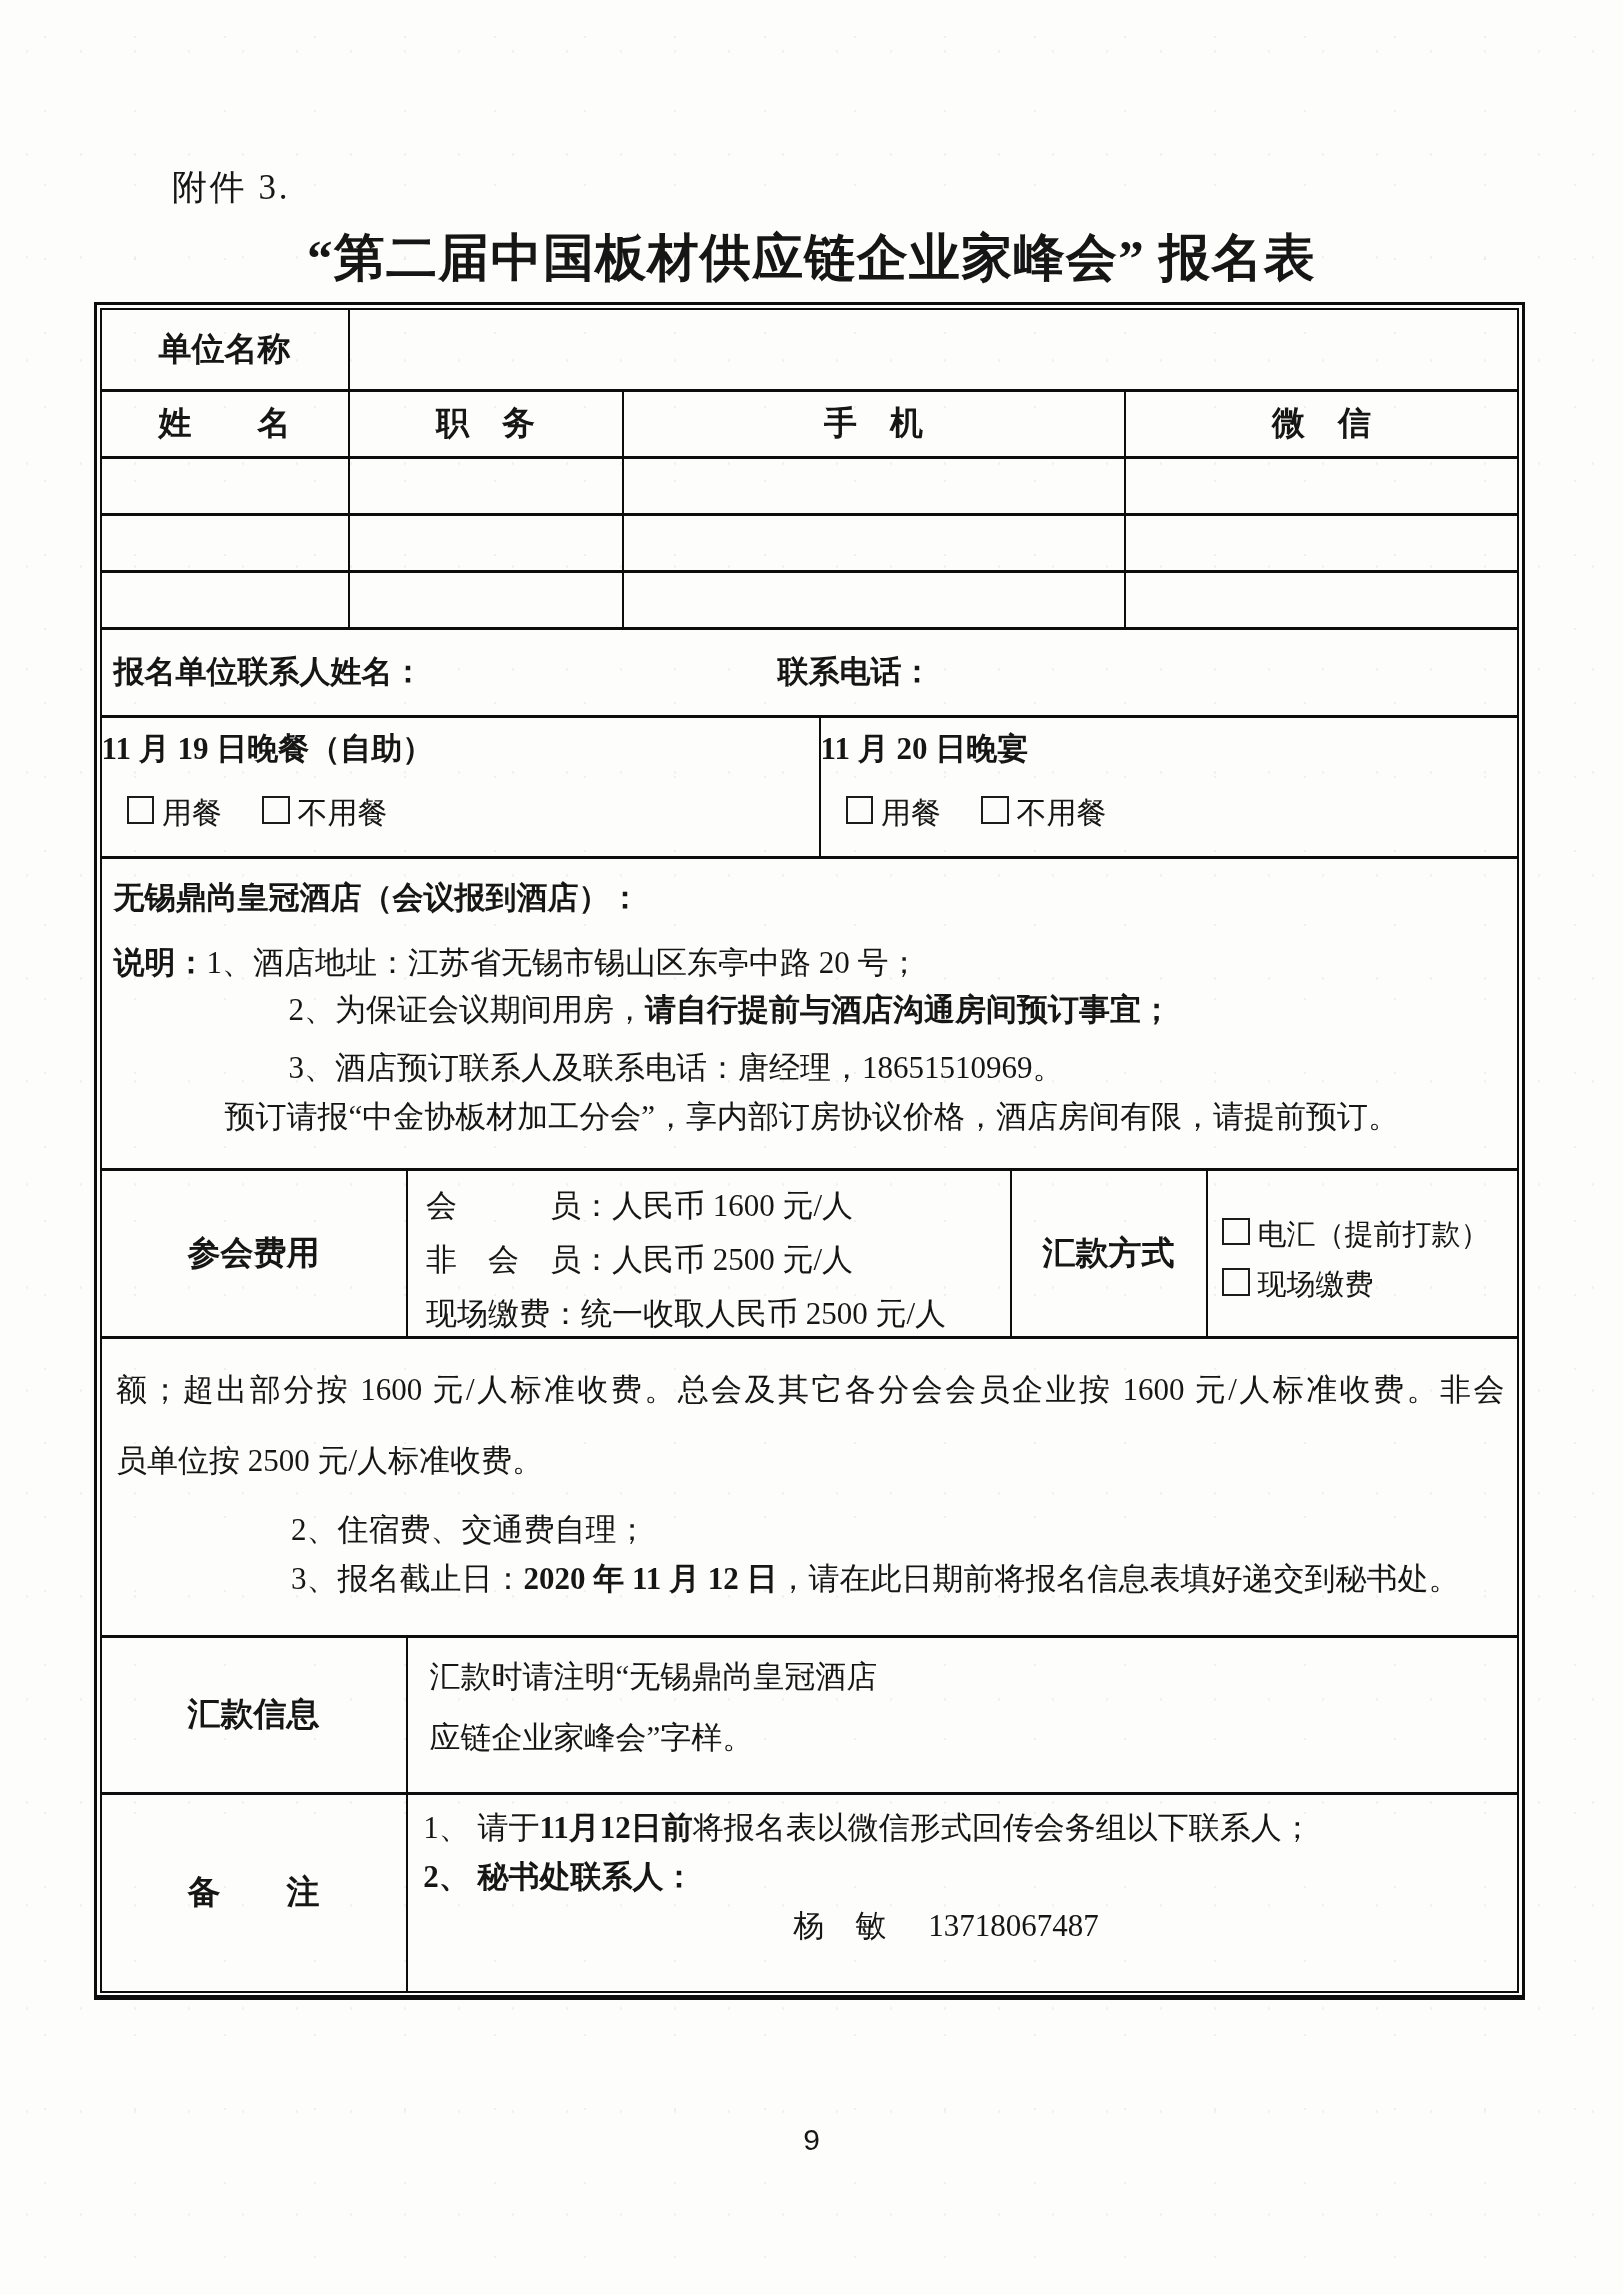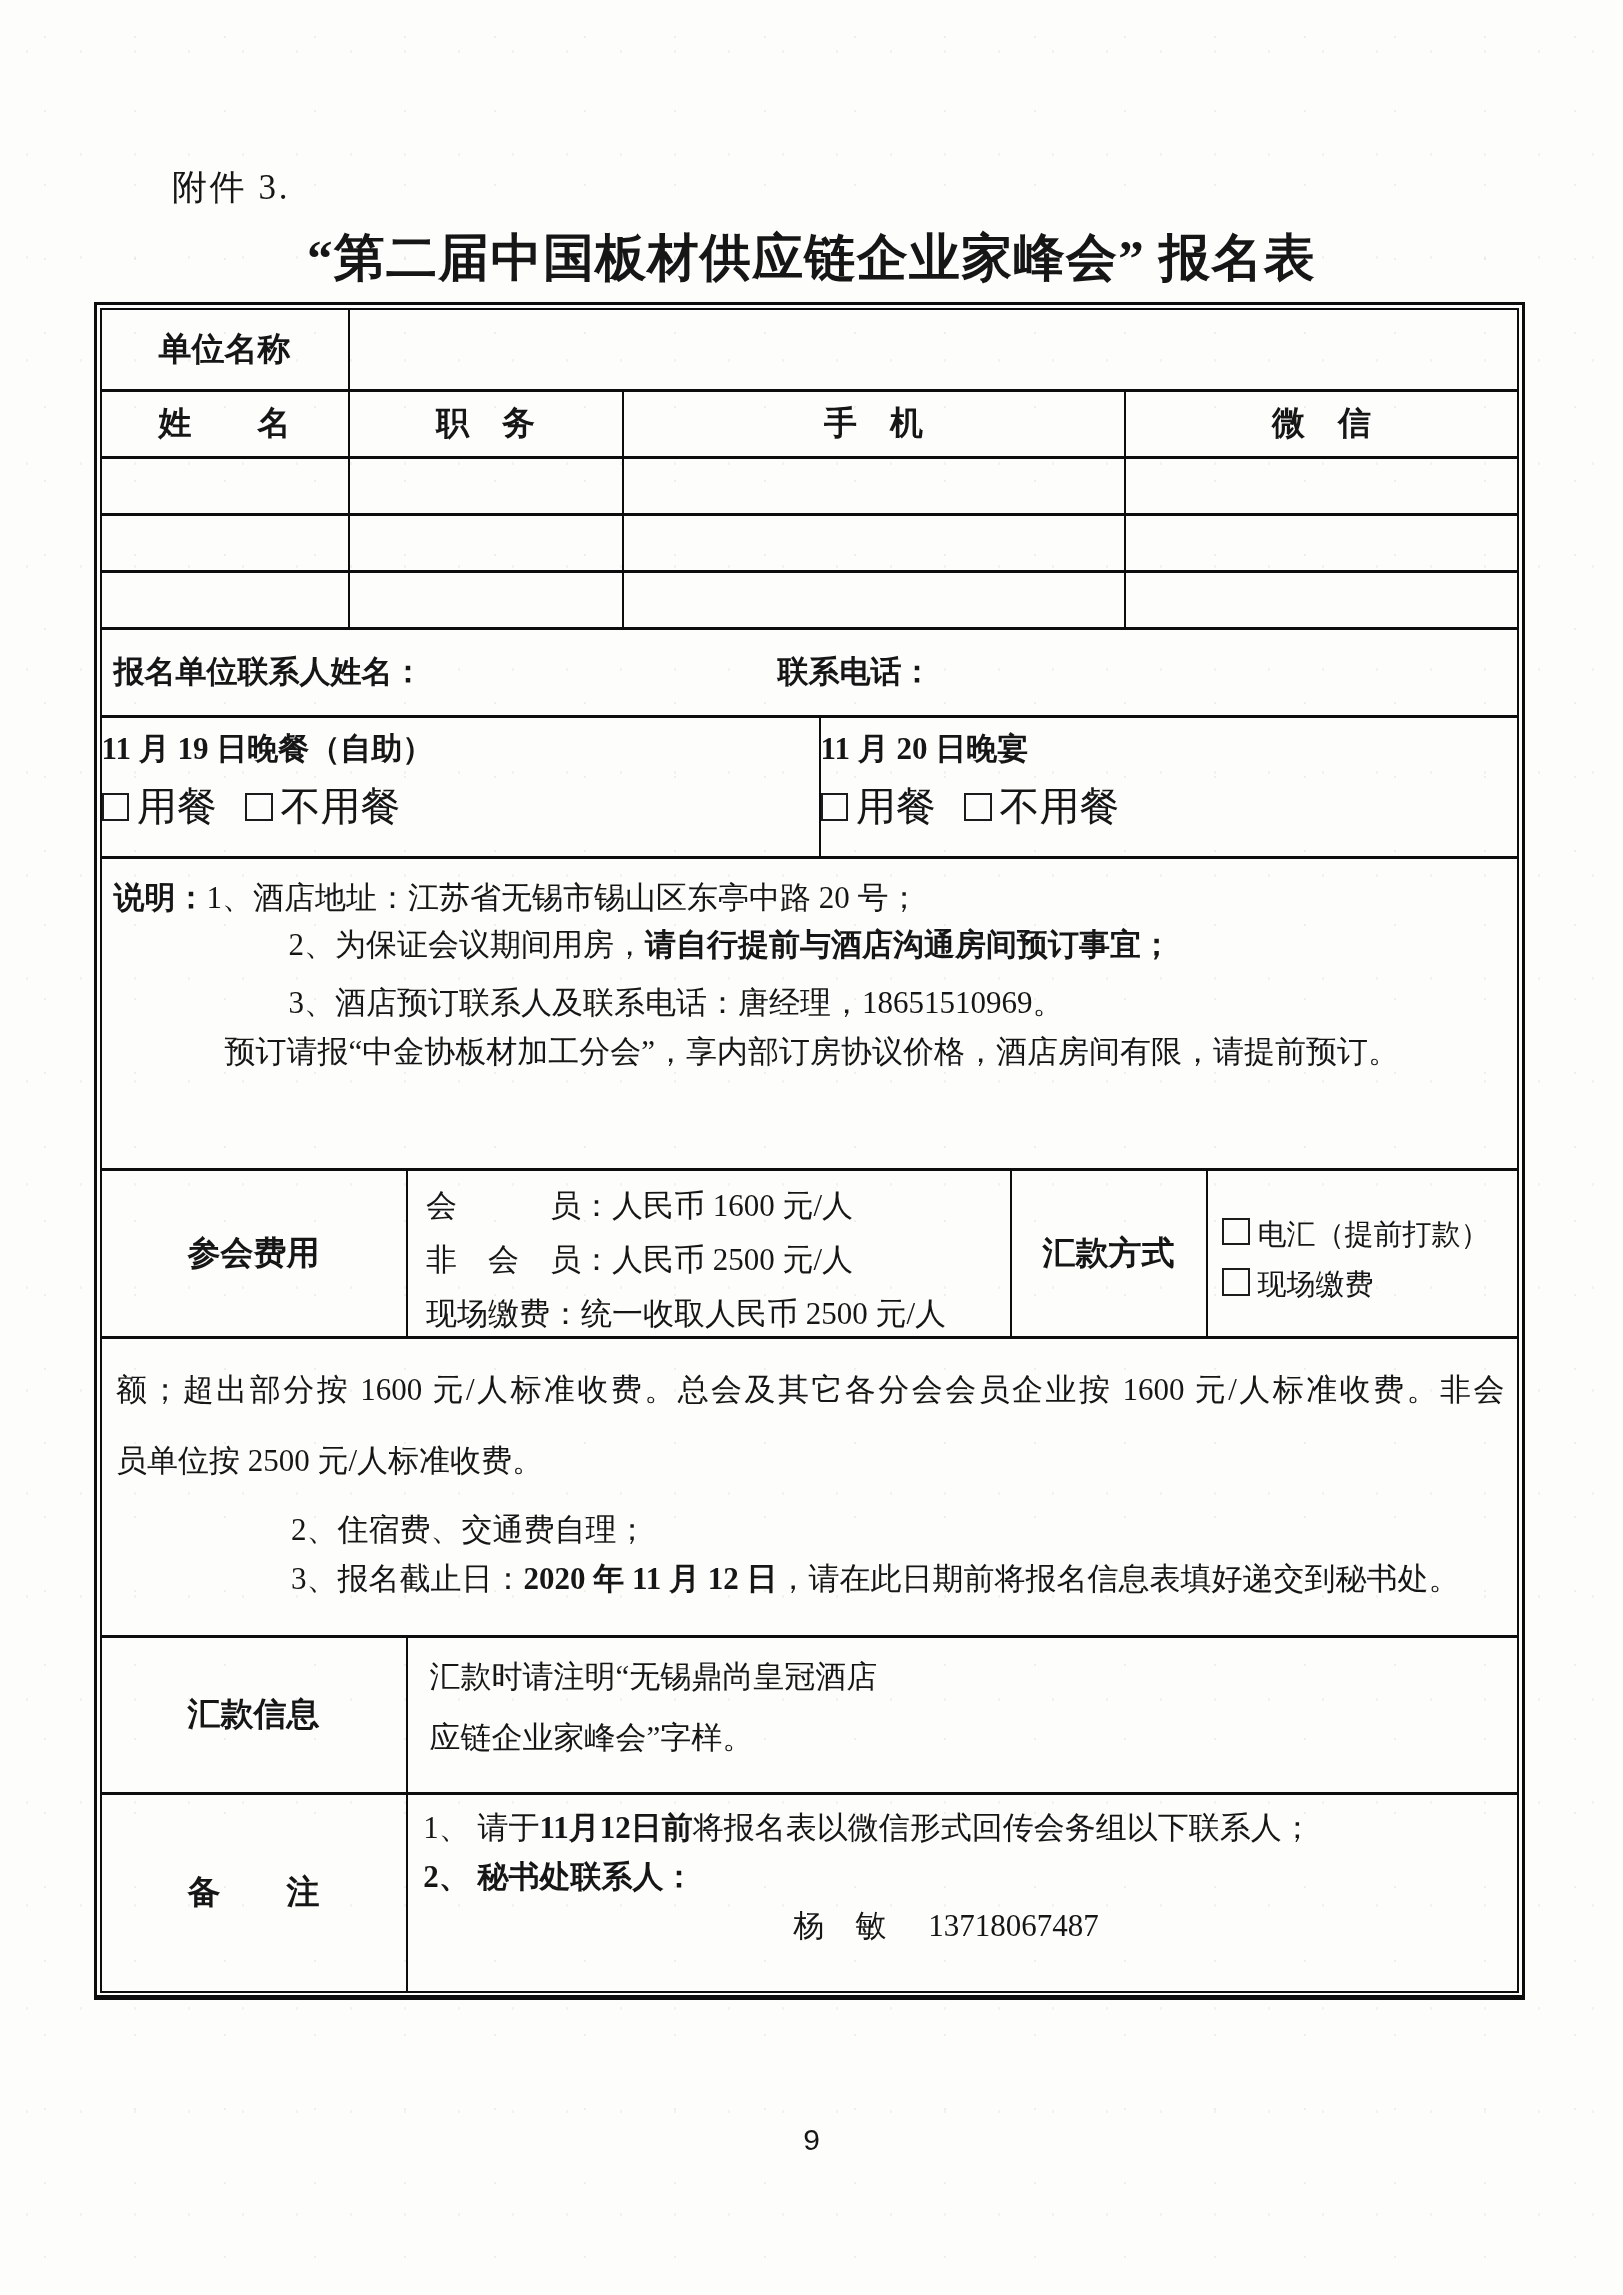--- a/index.html
+++ b/index.html
@@ -56,21 +56,21 @@
   .w-464{width:304px;flex:0 0 auto;}
   .w-923{width:604px;flex:0 0 auto;}
   .w-299{width:196px;flex:0 0 auto;}
 
   .contact-cell{display:flex;align-items:center;padding-left:11.8px;font-weight:bold;}
   .contact-phone{position:absolute;left:676px;top:50%;transform:translateY(-50%);font-weight:bold;}
 
   .meal-cell{display:flex;flex-direction:column;align-items:flex-start;justify-content:space-between;
              padding:10.5px 0 22px;}
   .meal-title{font-weight:bold;font-size:31px;}
-  .opts{display:flex;gap:28px;font-size:40px;}
+  .opts{display:flex;gap:40px;font-size:30px;margin-left:25px;}
   .box{display:inline-block;width:23.6px;height:23.6px;border:2px solid #1c1c1c;
        margin-right:7.9px;vertical-align:-1.3px;background:transparent;}
 
   .hotel-cell{padding:23.6px 14.4px 0 11.8px;}
   .hline{line-height:31px;}
   .hotel-title{font-weight:bold;margin-bottom:34px;}
   .h-item1{margin-bottom:15.7px;}
   .h-item2{padding-left:175px;margin-bottom:27px;}
   .h-item3{padding-left:175px;margin-bottom:18.3px;}
   .h-item4{padding-left:111px;}
@@ -161,20 +161,21 @@
           <div class="meal-title">11 月 20 日晚宴</div>
           <div class="opts">
             <span><span class="box"></span><span>用餐</span></span>
             <span><span class="box"></span><span>不用餐</span></span>
           </div>
         </div>
       </div>
 
       <div class="row h-hotel">
         <div class="cell grow hotel-cell">
+          <div class="hline hotel-title">无锡鼎尚皇冠酒店（会议报到酒店）：</div>
           <div class="hline h-item1"><b>说明：</b><span>1、酒店地址：江苏省无锡市锡山区东亭中路 20 号；</span></div>
           <div class="hline h-item2"><span>2、为保证会议期间用房，</span><b>请自行提前与酒店沟通房间预订事宜；</b></div>
           <div class="hline h-item3">3、酒店预订联系人及联系电话：唐经理，18651510969。</div>
           <div class="hline h-item4">预订请报“中金协板材加工分会”，享内部订房协议价格，酒店房间有限，请提前预订。</div>
         </div>
       </div>
 
       <div class="row h-fee">
         <div class="cell lab w-464">参会费用</div>
         <div class="cell w-923 fee-cell">

